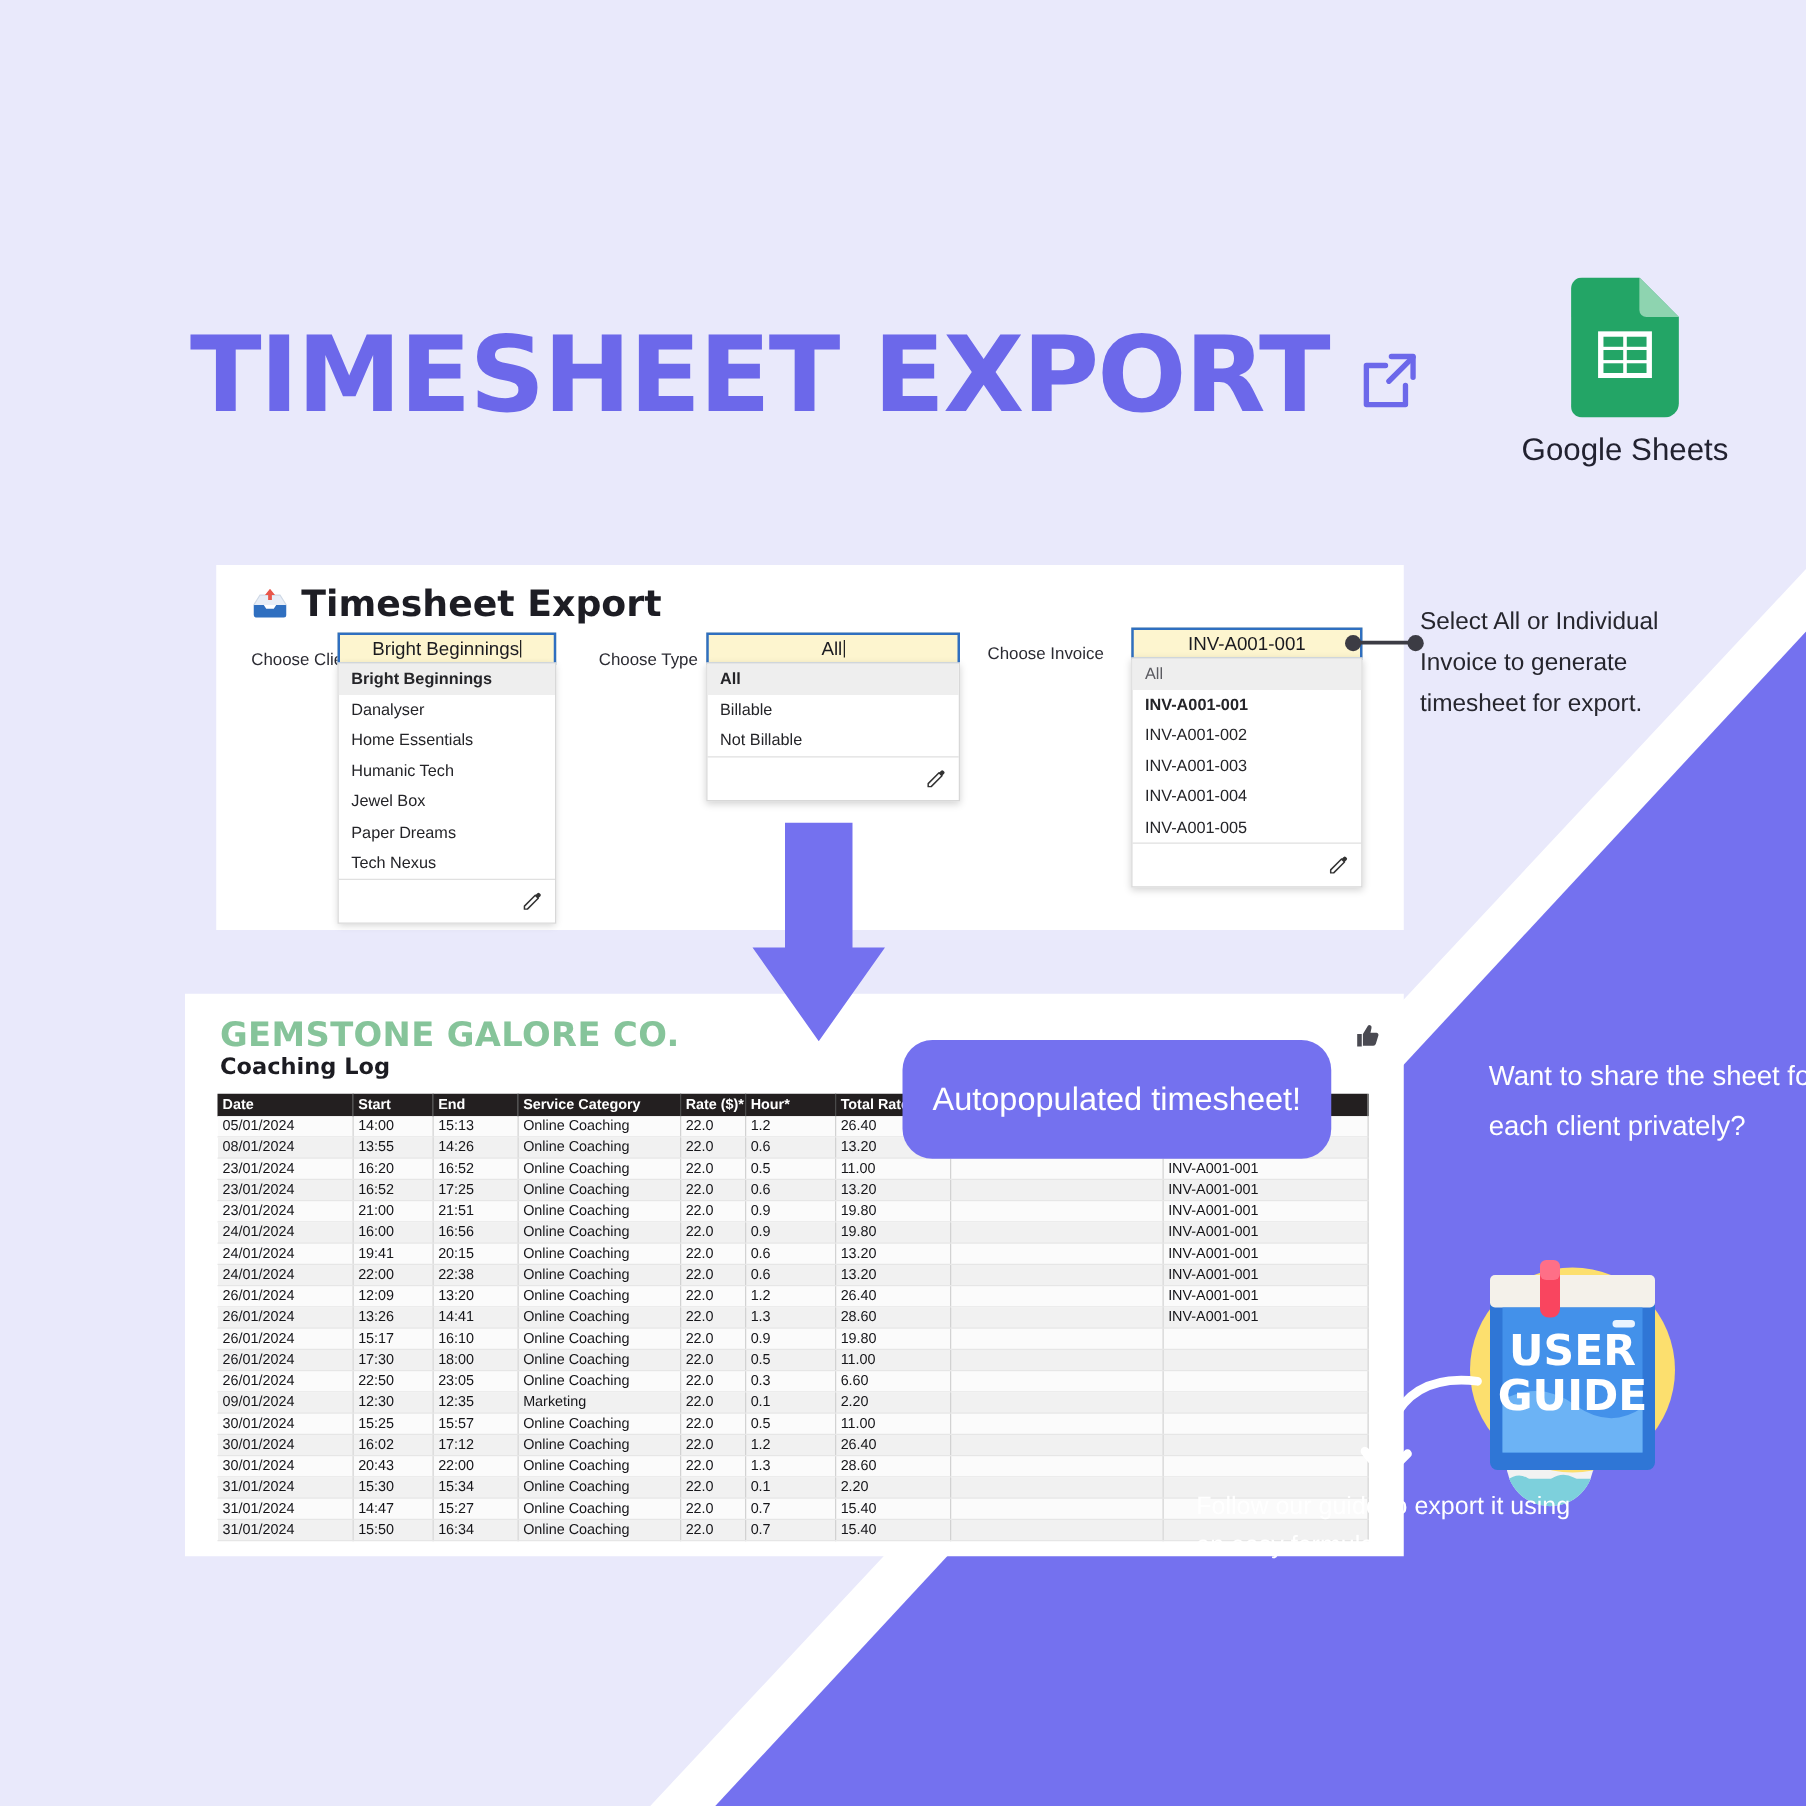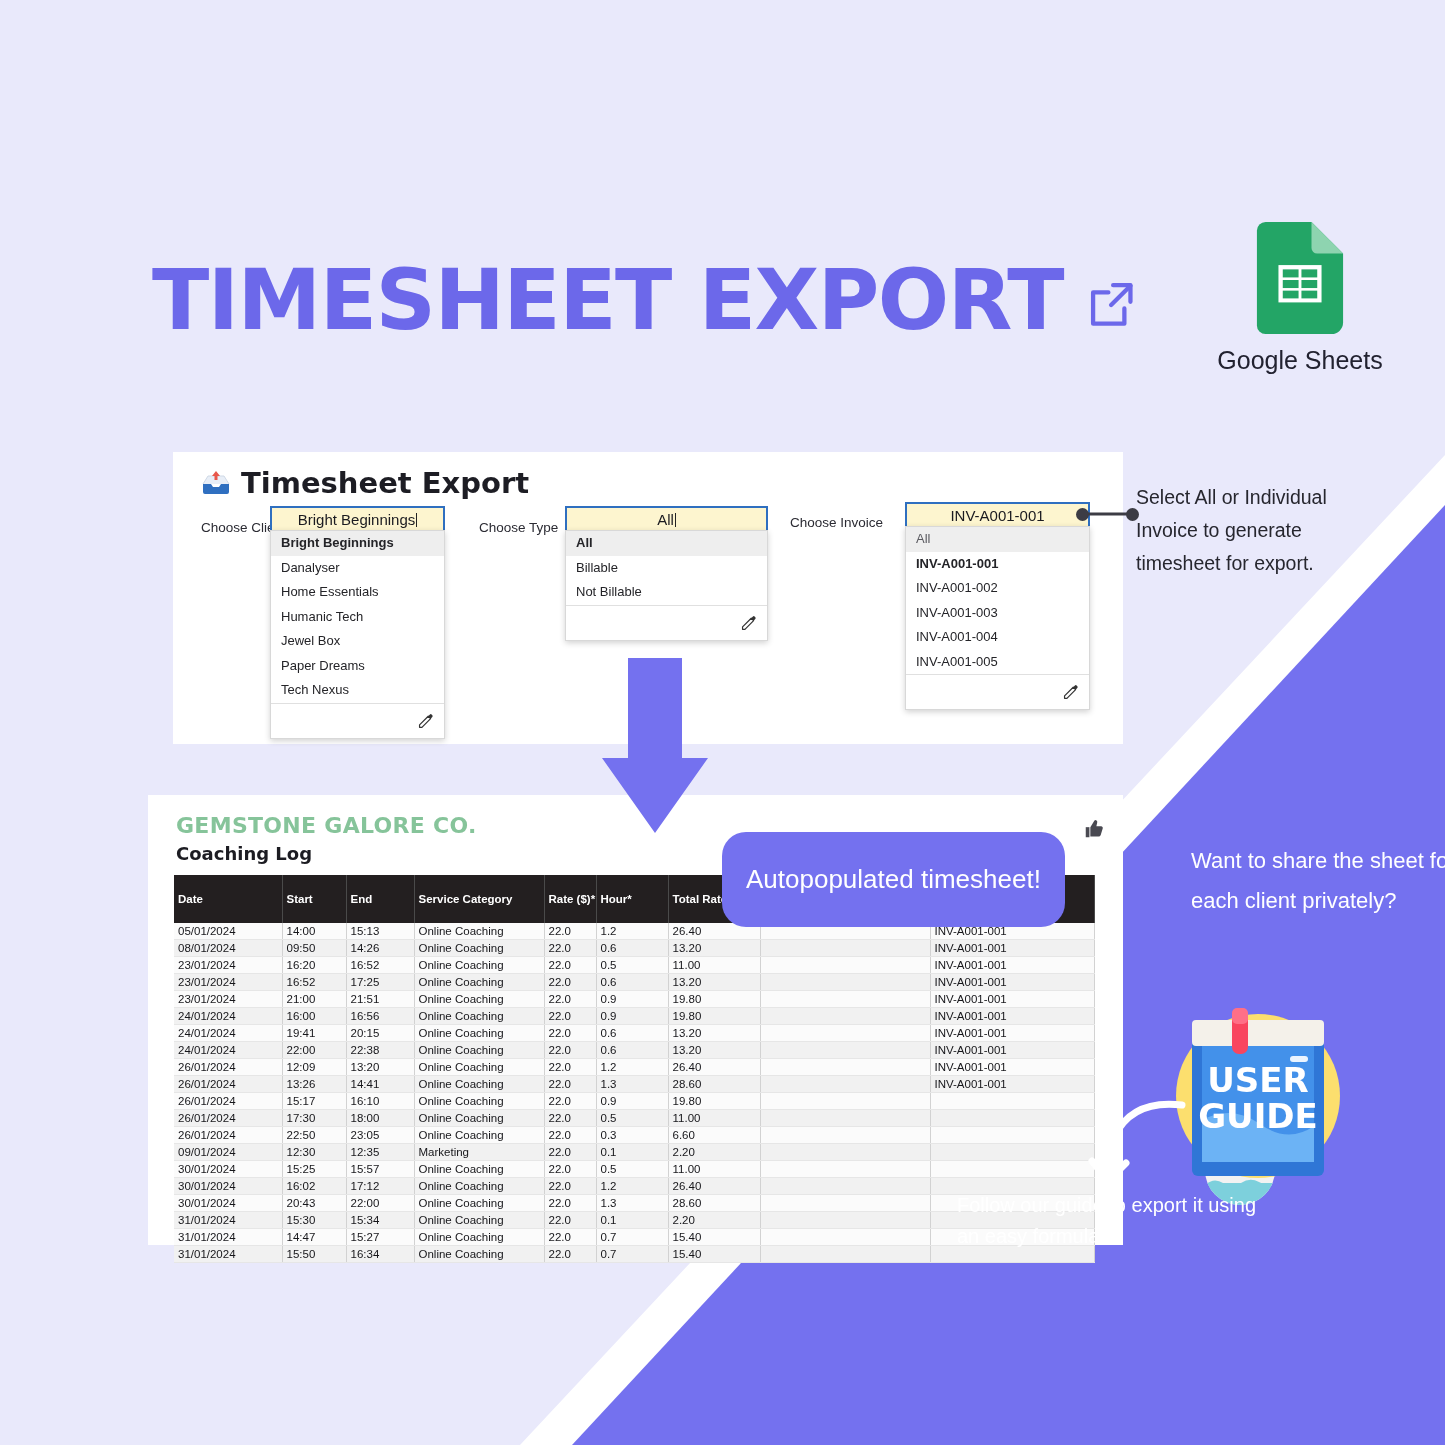--- a/index.html
+++ b/index.html
@@ -94,34 +94,34 @@
 
   
   .down-arrow{position:absolute;left:600px;top:658px;width:110px;height:175px;z-index:6;}
 
   
   .panel2{
     position:absolute;left:148px;top:795px;width:975px;height:450px;
     background:#fff;z-index:3;
   }
   .company{
-    position:absolute;left:28px;top:18px;font-size:22px;font-weight:bold;
+    position:absolute;left:28px;top:18px;font-size:27px;font-weight:bold;
     color:#86c49a;letter-spacing:.3px;font-family:"DejaVu Sans", sans-serif;
   }
   .log-title{
     position:absolute;left:28px;top:48px;font-size:18px;font-weight:bold;color:#1c1c22;
     font-family:"DejaVu Sans", sans-serif;
   }
   table.ts{
     position:absolute;left:26px;top:80px;border-collapse:collapse;width:920px;
     font-size:11.5px;color:#16161a;table-layout:fixed;
   }
   table.ts th{
     background:#231f20;color:#fff;text-align:left;font-size:11.5px;font-weight:bold;
-    padding:18px 4px;border-right:1px solid #4a4a4a;white-space:nowrap;
+    padding:3px 4px;border-right:1px solid #4a4a4a;white-space:nowrap;
   }
   table.ts td{
     padding:2px 4px;border-right:1px solid #d2d2d2;border-bottom:1px solid #e6e6e6;
     white-space:nowrap;overflow:hidden;
   }
   table.ts tbody tr:nth-child(odd){background:#fbfbfb;}
   table.ts tbody tr:nth-child(even){background:#f1f1f1;}
 
   
   .auto-badge{
@@ -298,21 +298,21 @@
           <td>15:13</td>
           <td>Online Coaching</td>
           <td>22.0</td>
           <td>1.2</td>
           <td>26.40</td>
           <td></td>
           <td>INV-A001-001</td>
         </tr>
         <tr>
           <td>08/01/2024</td>
-          <td>09:50</td>
+          <td>13:55</td>
           <td>14:26</td>
           <td>Online Coaching</td>
           <td>22.0</td>
           <td>0.6</td>
           <td>13.20</td>
           <td></td>
           <td>INV-A001-001</td>
         </tr>
         <tr>
           <td>23/01/2024</td>

